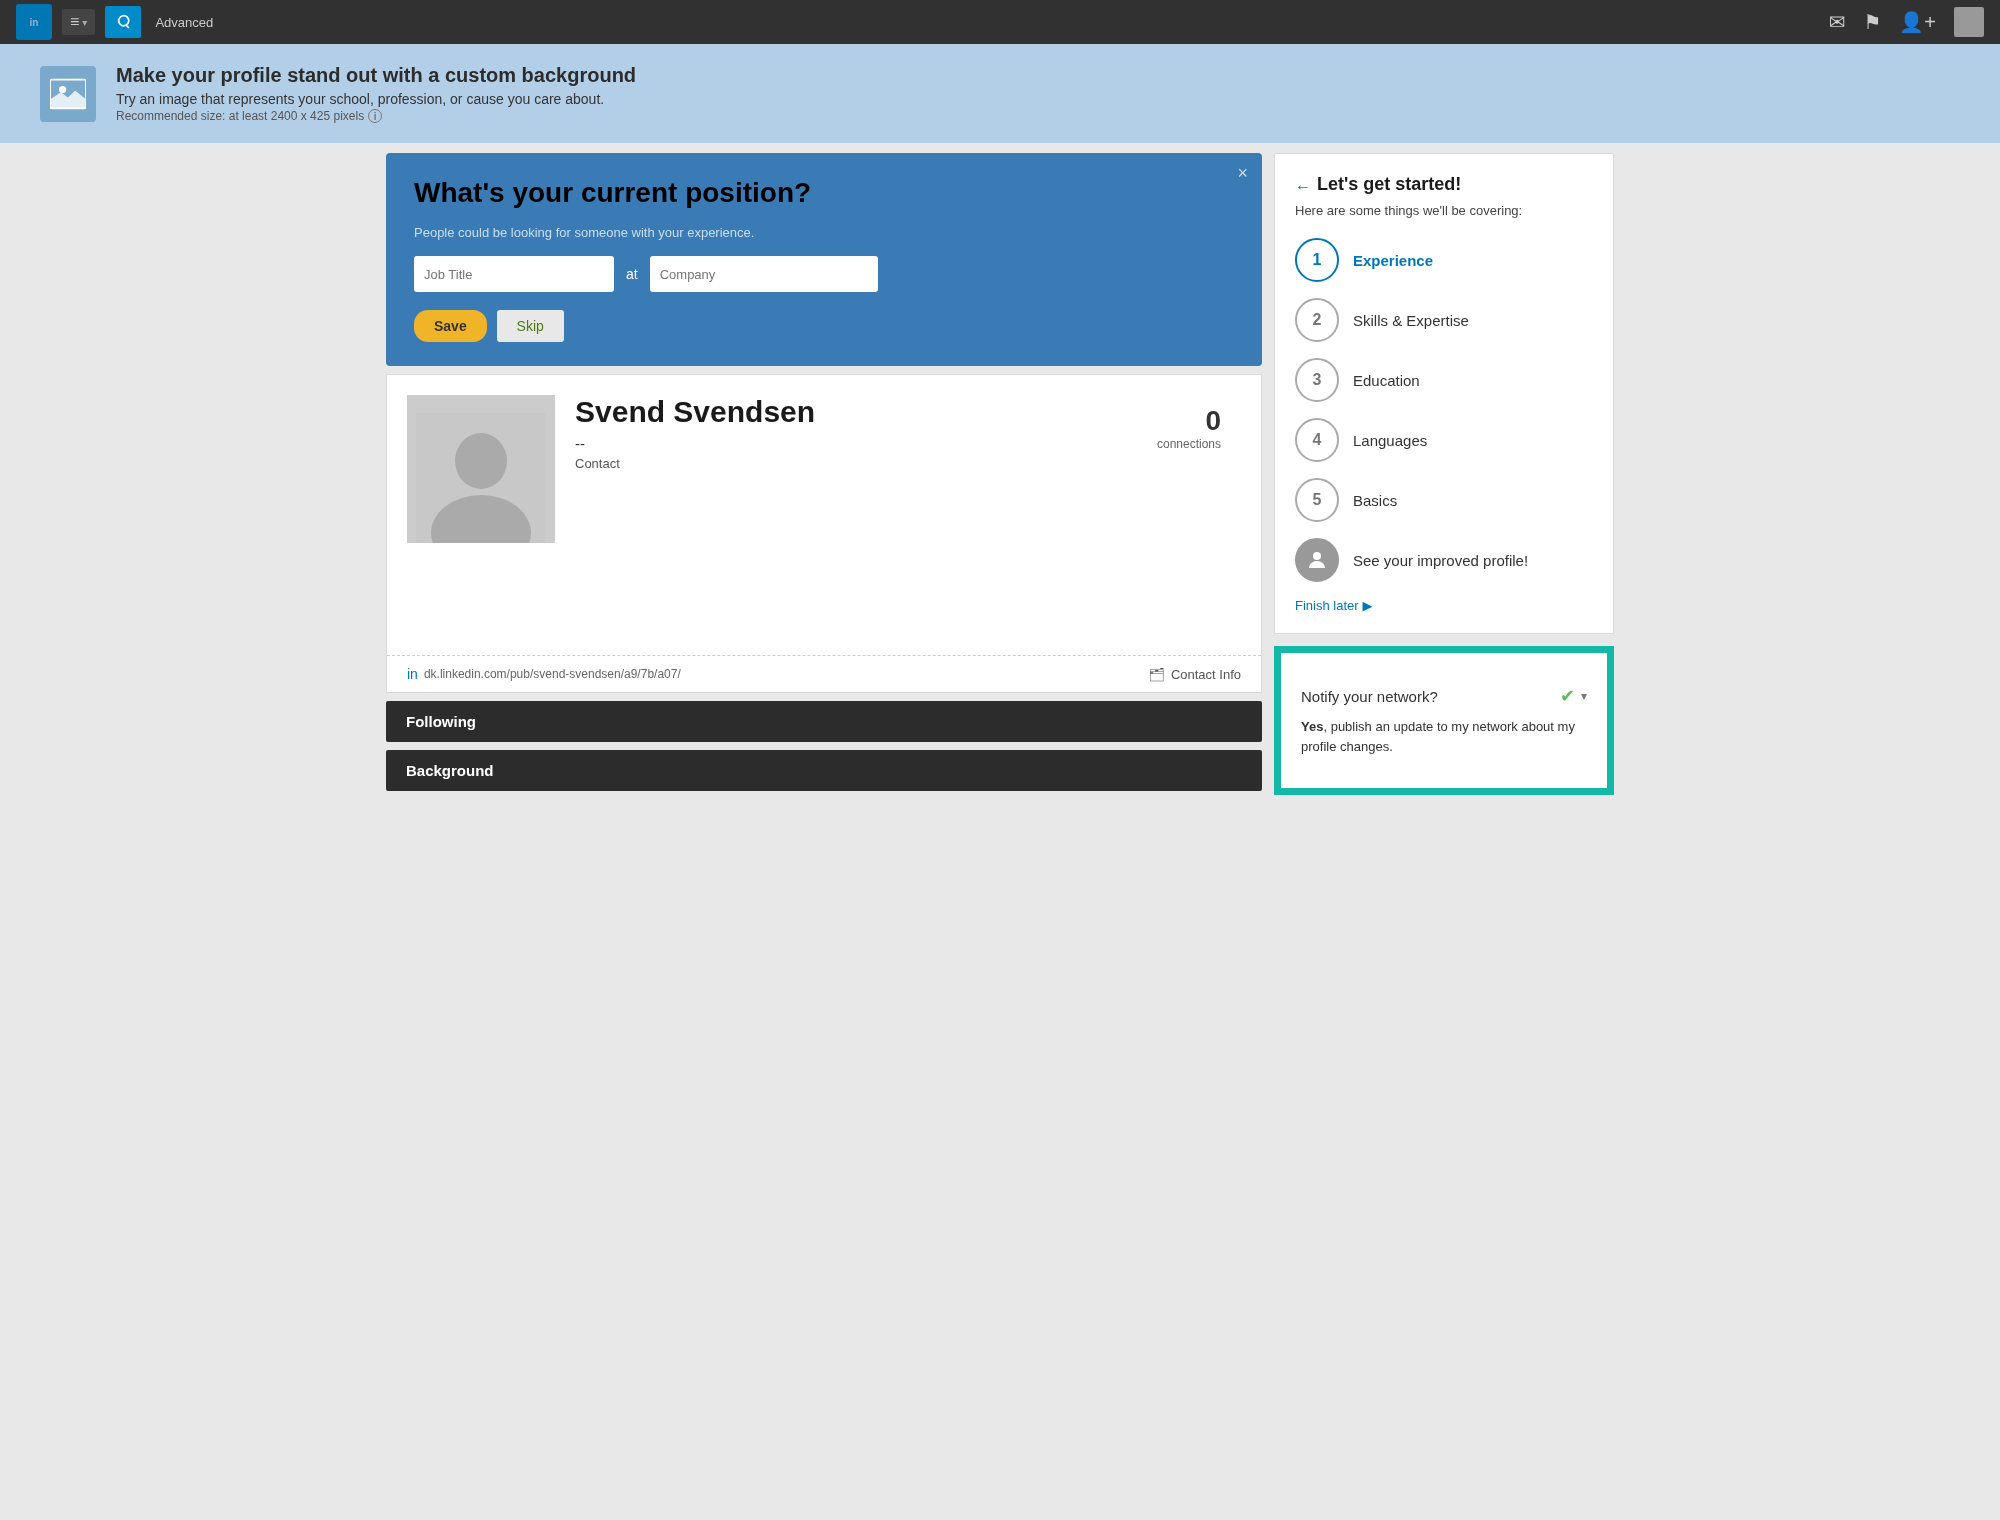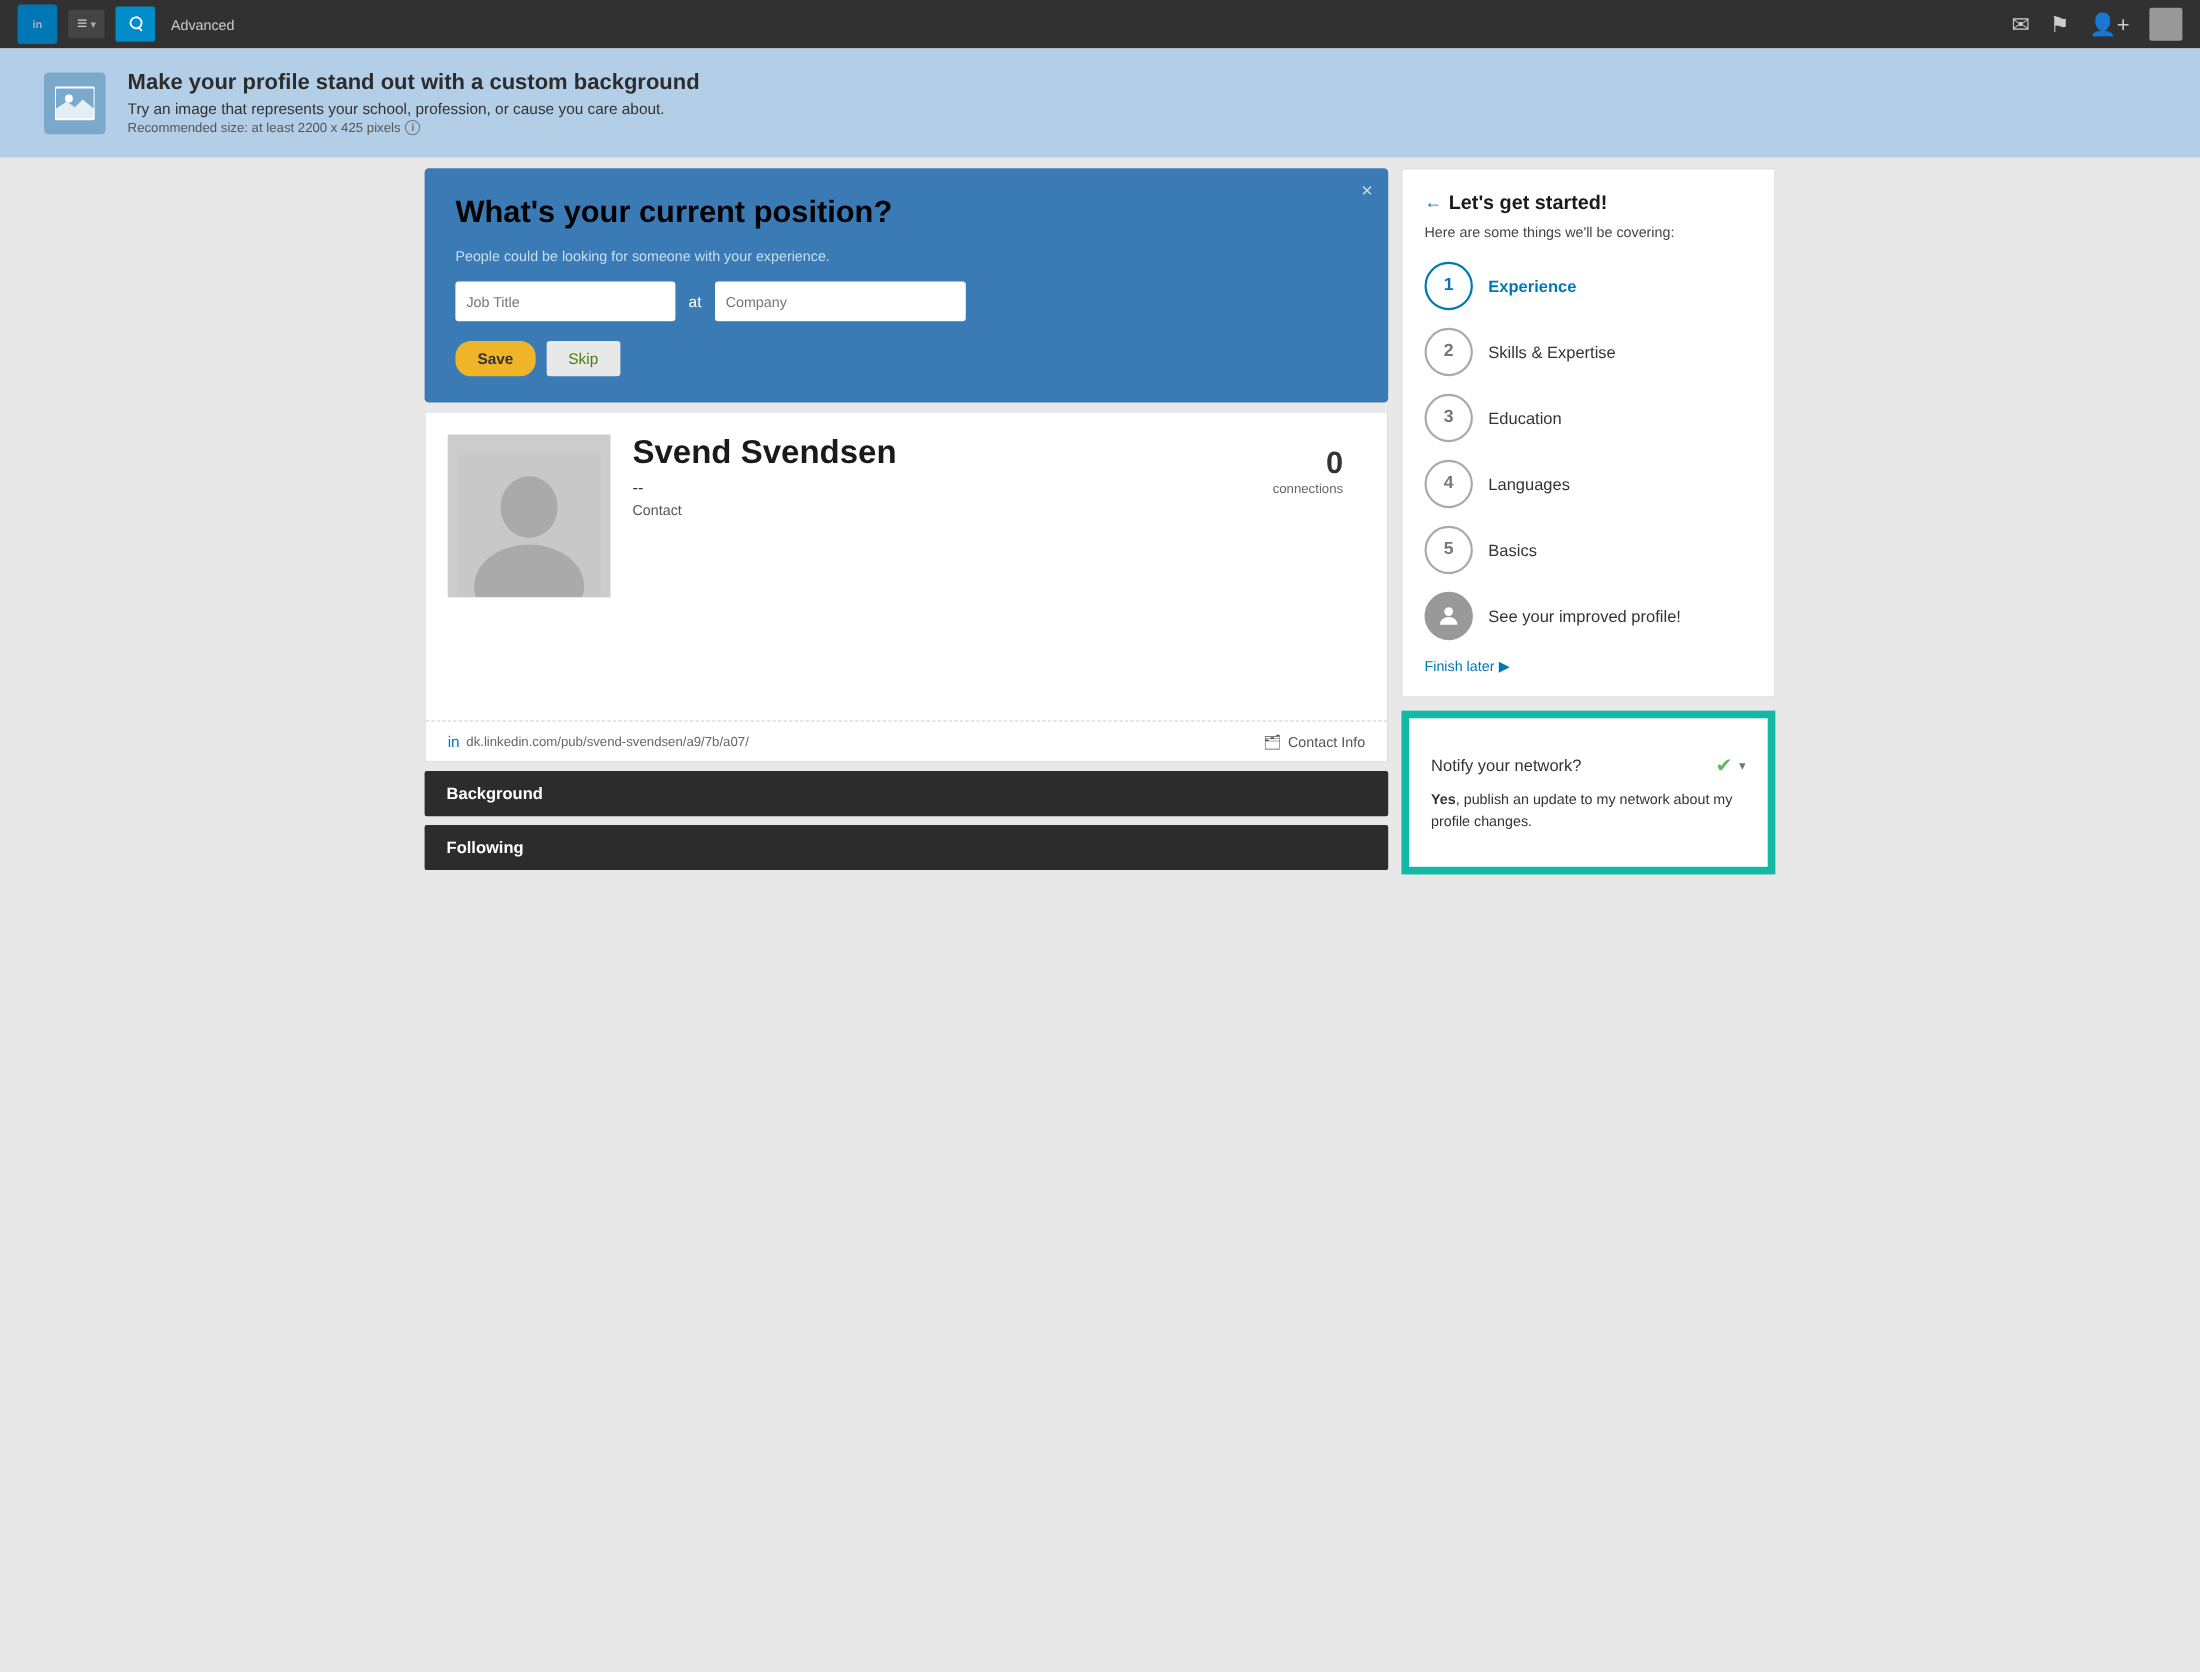--- a/index.html
+++ b/index.html
@@ -435,21 +435,21 @@
     <svg viewBox="0 0 40 32">
       <rect x="0" y="0" width="40" height="32" rx="2" fill="none" stroke="white" stroke-width="2"></rect>
       <circle cx="14" cy="11" r="4" fill="white"></circle>
       <path d="M0 22 L12 14 L20 20 L28 12 L40 22 L40 32 L0 32 Z" fill="white" opacity="0.8"></path>
     </svg>
   </div>
   <div class="banner-text">
     <h2>Make your profile stand out with a custom background</h2>
     <p>Try an image that represents your school, profession, or cause you care about.</p>
     <div class="recommend">
-      <span>Recommended size: at least 2200 x 425 pixels</span>
+      <span>Recommended size: at least 2400 x 425 pixels</span>
       <span class="info-icon">i</span>
     </div>
   </div>
 </div>
 
 <div class="main-content">
 
   <div class="left-col">
 
     <div class="position-dialog">
@@ -495,23 +495,23 @@
           <span class="profile-url-icon">in</span>
           <span>dk.linkedin.com/pub/svend-svendsen/a9/7b/a07/</span>
         </div>
         <div class="contact-info-btn">
           <span>🗂</span>
           <span>Contact Info</span>
         </div>
       </div>
     </div>
 
+    <div class="section-tab">Following</div>
+
     <div class="section-tab">Background</div>
-
-    <div class="section-tab">Following</div>
 
   </div>
 
   <div class="right-col">
 
     <div class="getting-started-card">
       <div class="getting-started-title">
         <span class="back-arrow">←</span>
         <span>Let's get started!</span>
       </div>

